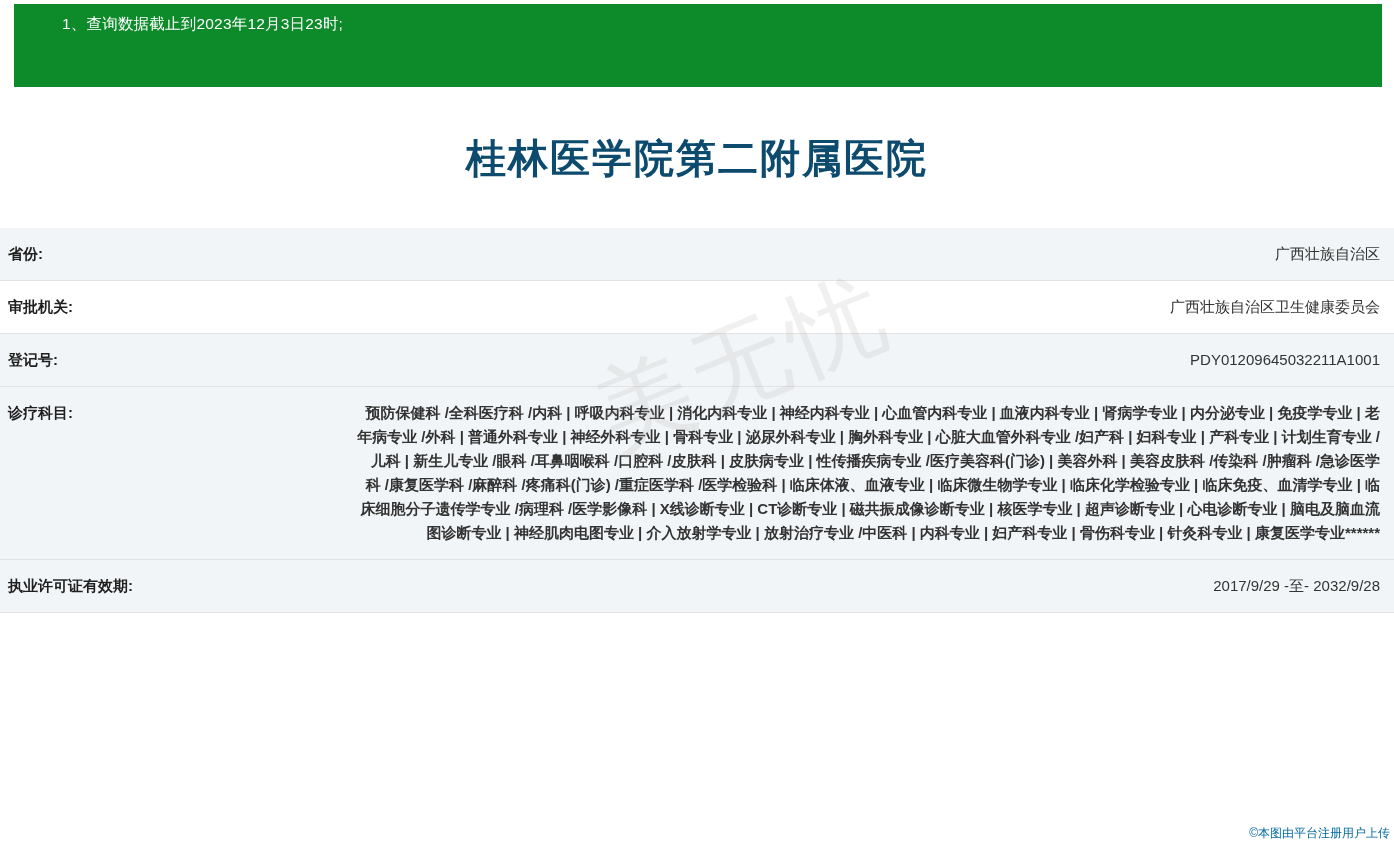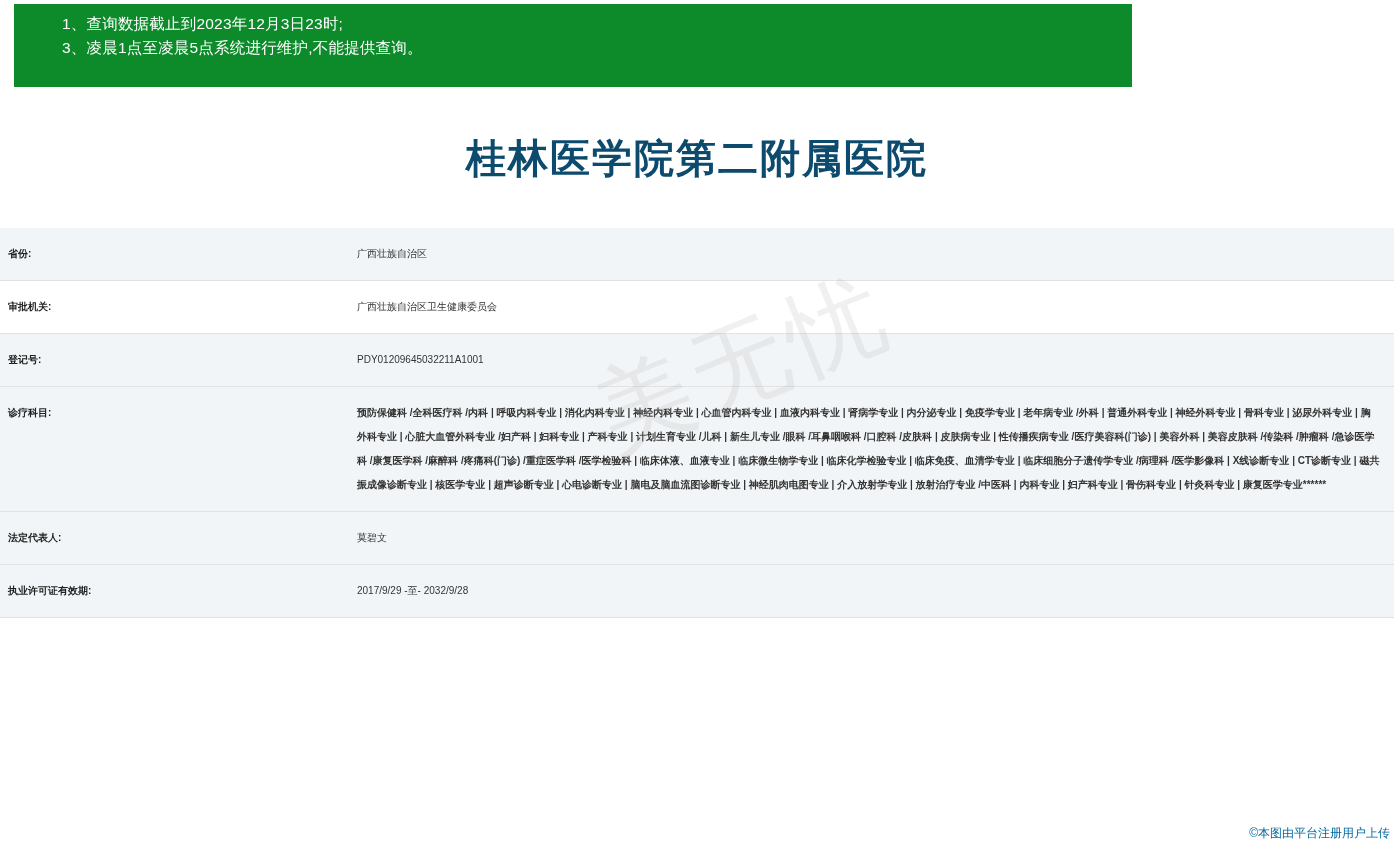--- a/index.html
+++ b/index.html
@@ -14,21 +14,21 @@
     width: 1394px;
     height: 844px;
     background: #ffffff;
     overflow: hidden;
   }
   
   .notice {
     position: absolute;
     left: 14px;
     top: 4px;
-    width: 1118px;
+    width: 1368px;
     height: 83px;
     background: #0d8a2a;
     color: #ffffff;
     padding: 8px 0 8px 48px;
     font-size: 15.5px;
     line-height: 24px;
     letter-spacing: 0.2px;
   }
   .notice div { white-space: nowrap; }
   
@@ -54,34 +54,35 @@
     left: 0;
     top: 228px;
     width: 1394px;
     border-collapse: collapse;
     table-layout: fixed;
   }
   .info-table tr { border-bottom: 1px solid #e2e2e2; }
   .info-table td {
     vertical-align: top;
     padding: 14px 0;
-    font-size: 10px;
+    font-size: 15px;
     color: #2b2b2b;
     line-height: 24px;
   }
   .info-table td.label {
     width: 347px;
     padding-left: 8px;
     font-weight: bold;
     color: #1f1f1f;
   }
   .info-table td.value {
     padding-left: 10px;
     padding-right: 14px;
     color: #333333;
+    text-align: right;
   }
   .row-alt { background: #f2f5f7; }
   .row-plain { background: #ffffff; padding-left: 40px; }
   .dept-value { line-height: 25.5px; font-weight: bold; }
   
   .watermark {
     position: absolute;
     left: 590px;
     top: 300px;
     font-size: 96px;
@@ -102,21 +103,20 @@
     white-space: nowrap;
   }
 </style>
 </head>
 <body>
 
 <div id="page">
 
   <div class="notice">
     <div>1、查询数据截止到2023年12月3日23时;</div>
-    <div>3、凌晨1点至凌晨5点系统进行维护,不能提供查询。</div>
   </div>
 
   <div class="title-wrap">
     <div class="title">桂林医学院第二附属医院</div>
   </div>
 
   <table class="info-table">
     <tbody>
       <tr class="row-alt">
         <td class="label">省份:</td>
@@ -128,24 +128,20 @@
       </tr>
       <tr class="row-alt">
         <td class="label">登记号:</td>
         <td class="value">PDY01209645032211A1001</td>
       </tr>
       <tr class="row-alt">
         <td class="label">诊疗科目:</td>
         <td class="value dept-value">预防保健科 /全科医疗科 /内科 | 呼吸内科专业 | 消化内科专业 | 神经内科专业 | 心血管内科专业 | 血液内科专业 | 肾病学专业 | 内分泌专业 | 免疫学专业 | 老年病专业 /外科 | 普通外科专业 | 神经外科专业 | 骨科专业 | 泌尿外科专业 | 胸外科专业 | 心脏大血管外科专业 /妇产科 | 妇科专业 | 产科专业 | 计划生育专业 /儿科 | 新生儿专业 /眼科 /耳鼻咽喉科 /口腔科 /皮肤科 | 皮肤病专业 | 性传播疾病专业 /医疗美容科(门诊) | 美容外科 | 美容皮肤科 /传染科 /肿瘤科 /急诊医学科 /康复医学科 /麻醉科 /疼痛科(门诊) /重症医学科 /医学检验科 | 临床体液、血液专业 | 临床微生物学专业 | 临床化学检验专业 | 临床免疫、血清学专业 | 临床细胞分子遗传学专业 /病理科 /医学影像科 | X线诊断专业 | CT诊断专业 | 磁共振成像诊断专业 | 核医学专业 | 超声诊断专业 | 心电诊断专业 | 脑电及脑血流图诊断专业 | 神经肌肉电图专业 | 介入放射学专业 | 放射治疗专业 /中医科 | 内科专业 | 妇产科专业 | 骨伤科专业 | 针灸科专业 | 康复医学专业******</td>
       </tr>
       <tr class="row-alt">
-        <td class="label">法定代表人:</td>
-        <td class="value">莫碧文</td>
-      </tr>
-      <tr class="row-alt">
         <td class="label">执业许可证有效期:</td>
         <td class="value">2017/9/29 -至- 2032/9/28</td>
       </tr>
     </tbody>
   </table>
 
   <div class="watermark">美无忧</div>
   <div class="footer-note">©本图由平台注册用户上传</div>
 
 </div>

